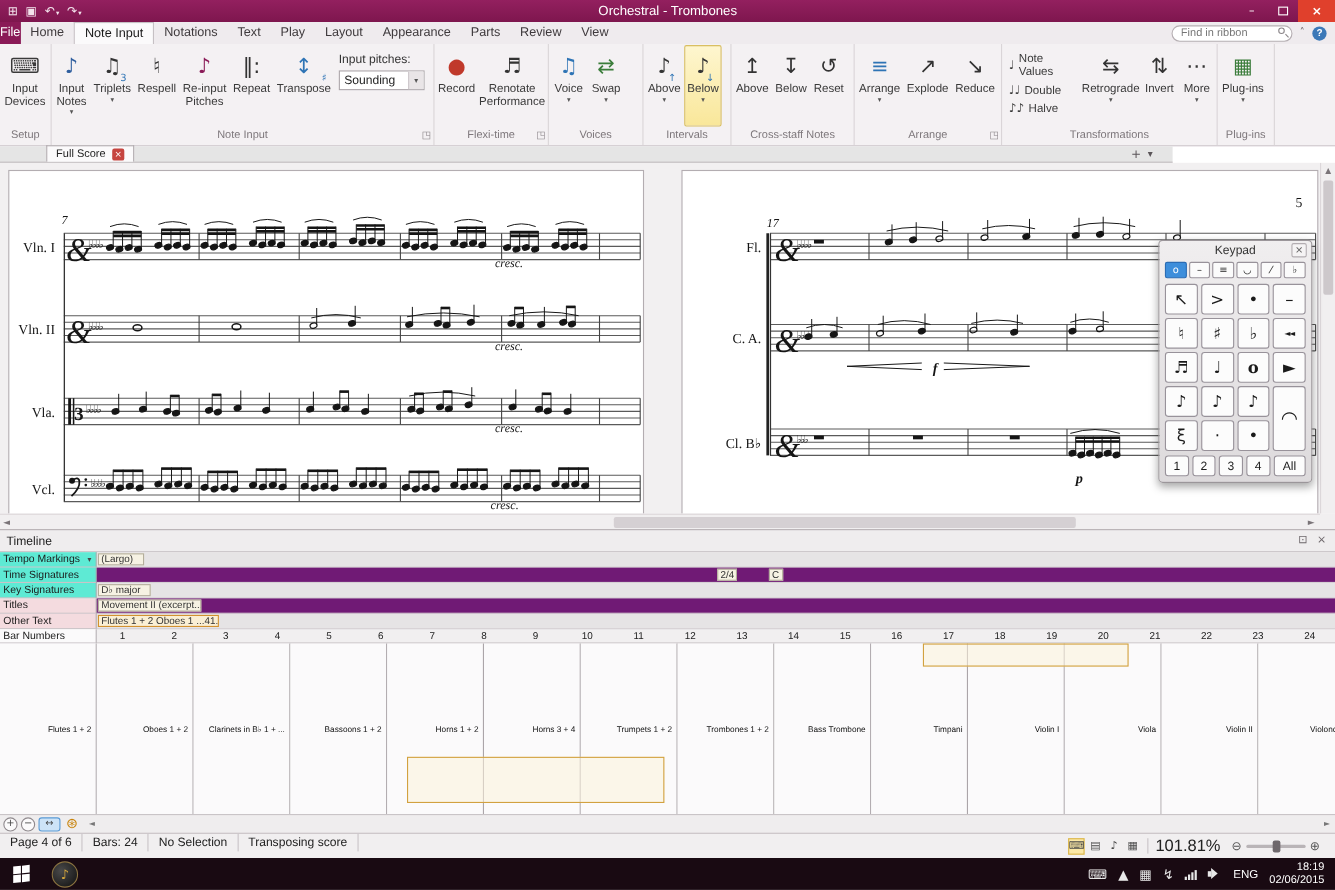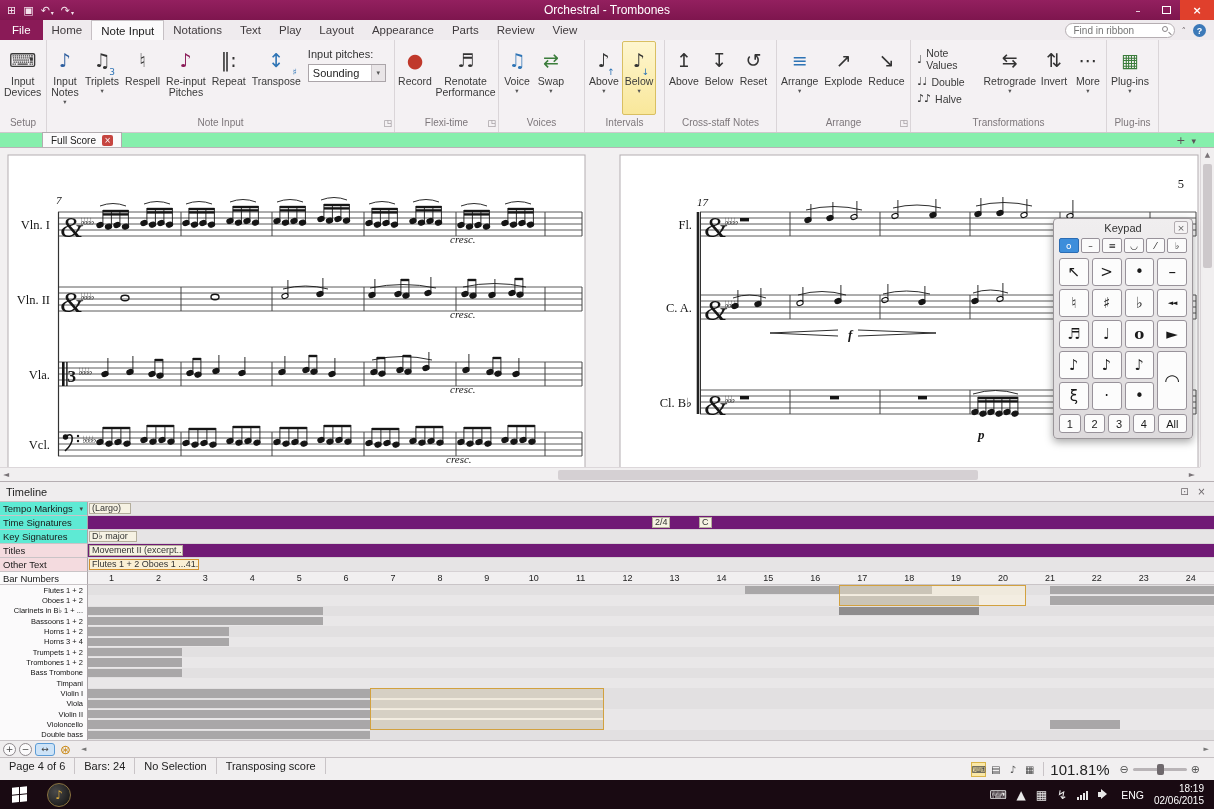--- a/index.html
+++ b/index.html
@@ -14,21 +14,21 @@
   .qat-arr{font-size:6px;line-height:8px}
   #wtitle{position:absolute;left:0;right:0;text-align:center;font-size:12px;color:#fff}
   #winbtns{margin-left:auto;display:flex;z-index:2;height:20px}
   .wbtn{width:28px;height:20px;display:flex;align-items:center;justify-content:center;color:#fff;font-family:"DejaVu Sans";font-size:10px}
   .wbtn .maxbox{width:9px;height:8px;border:1px solid #fff}
   .wbtn.close{width:34px;background:#e0402c;font-size:11px;font-weight:bold}
 
   
   #tabrow{position:absolute;left:0;top:20px;width:1214px;height:20px;background:#efebee;display:flex;align-items:flex-end}
   .rtab{padding:0 9px;height:20px;line-height:20px;font-size:11.5px;color:#3f3a3d;cursor:default}
-  .rtab.file{background:#8a1a57;color:#fff;margin-left:0;padding:0 12px}
+  .rtab.file{background:#8a1a57;color:#fff;margin-left:0;padding:0 0}
   .rtab.active{background:#fbfafb;border:1px solid #c6c0c4;border-bottom:none;color:#1a1a1a}
   #tabrow-right{margin-left:auto;display:flex;align-items:center;gap:7px;padding-right:8px;padding-bottom:2px}
   #findbox{position:relative}
   #find-input{width:110px;height:15px;border:1px solid #b5aeb2;border-radius:8px;font-size:10px;color:#555;padding:0 18px 0 8px;background:#fff;outline:none}
   .mag{position:absolute;right:7px;top:3px;width:6px;height:6px;border:1px solid #8a8588;border-radius:50%}
   .mag:after{content:"";position:absolute;width:4px;height:1px;background:#8a8588;transform:rotate(45deg);left:5px;top:6px}
   #collapse-ribbon{font-family:"DejaVu Sans";font-size:9px;color:#6e686c}
   #helpbtn{width:13px;height:13px;border-radius:50%;background:#3c79b8;color:#fff;font-size:9px;font-weight:bold;display:flex;align-items:center;justify-content:center}
 
   
@@ -46,21 +46,21 @@
   .launcher{position:absolute;right:2px;bottom:3px;font-family:"DejaVu Sans";font-size:9px;color:#8a8488;line-height:9px}
   .smallcol{display:flex;flex-direction:column;gap:4px;padding:6px 2px 0 3px;width:76px}
   .rsbtn{display:flex;align-items:center;gap:4px;font-size:10.5px;color:#3a3a3a;padding:0 2px;cursor:default}
   .rsbtn .sg{font-family:"DejaVu Sans";font-size:11px;color:#333}
   .pitchcol{display:flex;flex-direction:column;gap:4px;padding:7px 3px 0 4px}
   .pitchlabel{font-size:11px;color:#333}
   .combo{width:78px;height:18px;border:1px solid #aba5a9;background:#fff;font-size:11px;color:#222;display:flex;align-items:center;justify-content:space-between;padding-left:4px}
   .combo .ca{width:14px;height:16px;background:#e9e5e7;border-left:1px solid #ccc6ca;display:flex;align-items:center;justify-content:center;font-family:"DejaVu Sans";font-size:7px;color:#555}
 
   
-  #doctabs{position:absolute;left:0;top:133px;width:1214px;height:15px;background:#86efac;border-bottom:1px solid #b9b3b7;display:flex;align-items:flex-end}
+  #doctabs{position:absolute;left:0;top:133px;width:1066px;height:15px;background:#e5e5e5;border-bottom:1px solid #b9b3b7;display:flex;align-items:flex-end}
   .doctab{height:15px;margin-left:42px;background:#fbfafb;border:1px solid #b2acb0;border-bottom:none;display:flex;align-items:center;gap:6px;padding:0 8px;font-size:10px;color:#222}
   .tabclose{width:11px;height:11px;border-radius:2px;background:#c64540;color:#fff;font-size:8px;display:flex;align-items:center;justify-content:center;font-family:"DejaVu Sans"}
   #doctabs-right{margin-left:auto;display:flex;align-items:center;gap:6px;padding-right:18px;color:#5a5458}
   #doctabs-right .dtr{font-family:"DejaVu Sans";font-size:9px}
 
   
   #score{position:absolute;left:0;top:148px;width:1214px;height:319px;background:#f2f0f1;overflow:hidden}
   #scoresvg{position:absolute;left:0;top:0}
   #scoresvg text{font-family:"Liberation Serif","DejaVu Sans",serif;fill:#151515}
   .slabel{font-size:12.5px}
@@ -109,21 +109,21 @@
   .tllabel.pink{background:#f4dbdf}
   .tllabel.white{background:#fbfafb}
   .tllabel .dd{font-family:"DejaVu Sans";font-size:7px;color:#444}
   .tlcont{flex:1;position:relative;background:#e6e4e5;border-bottom:1px solid #d6d1d4}
   .tlcont.alt{background:#701a75}
   .chip{position:absolute;top:1px;height:11px;background:#f6f2e3;border:1px solid #b4ae9c;font-size:9px;line-height:9px;color:#333;padding:0 2px;white-space:nowrap;overflow:hidden}
   .chip.sel{border-color:#d2912f;background:#faefd4}
   #tlbarnums{display:flex;height:13px}
   .tlbncells{flex:1;display:flex;background:#f1eff0;border-bottom:1px solid #c9c4c7}
   .bncell{flex:1;font-size:9px;color:#222;text-align:center;line-height:12px}
-  #tlinstr{position:relative;height:155px;display:flex;flex-direction:column}
+  #tlinstr{position:relative;height:155px;display:flex;flex-direction:row}
   .insrow{flex:1;display:flex;min-height:0}
   .inslabel{width:88px;flex:none;font-size:7.5px;color:#111;display:flex;align-items:center;justify-content:flex-end;padding-right:4px;background:#fbfafb;border-right:1px solid #aba5a9;white-space:nowrap;overflow:hidden}
   .inscont{flex:1;position:relative;background:#e2e0e1}
   .inscont.alt{background:#e9e7e8}
   .seg{position:absolute;top:1px;bottom:1px}
   .seg.m{background:#a9a7a8}
   .seg.d{background:#8e8c8d}
   .tlselwrap{position:absolute;left:88px;right:0;top:0;bottom:0;pointer-events:none}
   .tlsel{position:absolute;background:rgba(251,243,219,.55);border:1px solid #d2a13f}
   #tlctrl{position:relative;height:17px;background:#efedee;border-top:1px solid #c9c4c7;display:flex;align-items:center;gap:3px;padding-left:3px}

